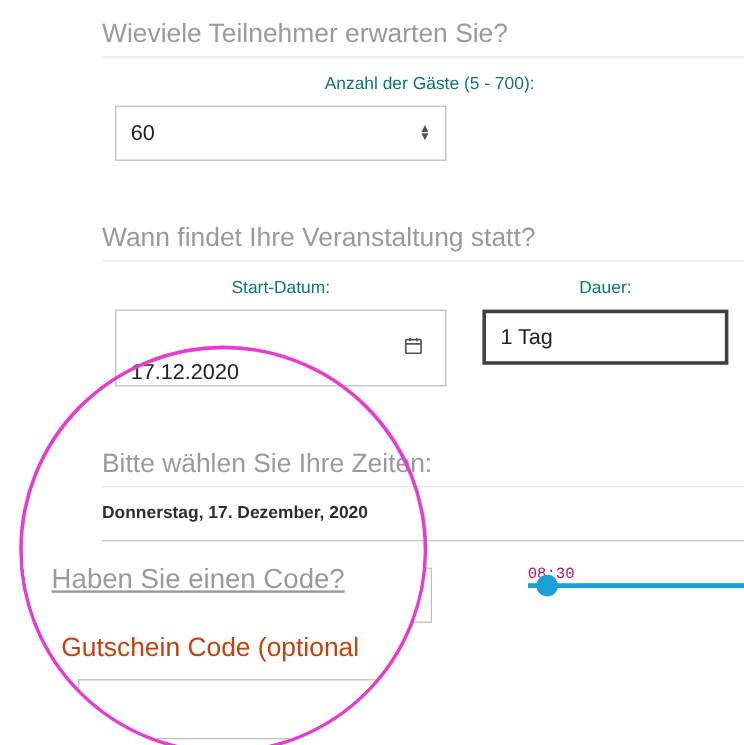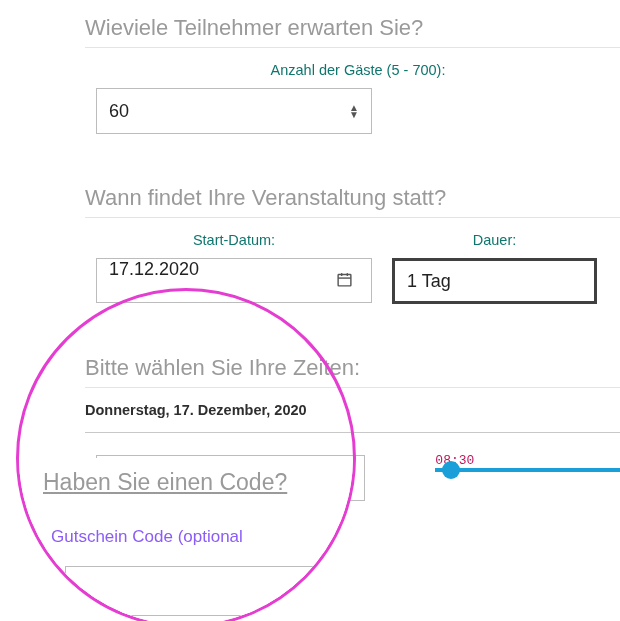--- a/index.html
+++ b/index.html
@@ -25,21 +25,21 @@
     font-weight: 400;
   }
   .hr { border-bottom: 1px solid #e4e4e4; margin: 0 0 14px 0; }
   .field-label {
     color: #0f766e;
     font-size: 14.5px;
     font-weight: 400;
     margin: 0 0 10px 11px;
     text-align: center;
   }
-  .row { display: flex; gap: 20px; }
+  .row { display: flex; gap: 30px; }
   .col { display: flex; flex-direction: column; }
 
   
   .numbox {
     margin-left: 11px;
     width: 276px;
     height: 46px;
     border: 1px solid #bcbcbc;
     display: flex;
     align-items: center;
@@ -58,24 +58,24 @@
     font-size: 10px;
     line-height: 7px;
     color: #555;
     user-select: none;
   }
 
   
   .datebox {
     margin-left: 11px;
     width: 276px;
-    height: 45px;
-    border: 1px solid #bcbcbc;
-    display: flex;
-    align-items: flex-start;
+    height: 64px;
+    border: 1px solid #bcbcbc;
+    display: flex;
+    align-items: flex-end;
     padding: 0 12px;
     font-size: 18px;
     color: #222;
     position: relative;
   }
   .cal-icon {
     position: absolute;
     right: 18px;
     top: 50%;
     transform: translateY(-50%);
@@ -177,22 +177,22 @@
     font-size: 23px;
     color: #9a9a9a;
     font-weight: 400;
     background: #ffffff;
     text-decoration: underline;
   }
   .lens .code-label {
     position: absolute;
     left: 32px;
     top: 236px;
-    font-size: 17px;
-    color: #8b5cf6;
+    font-size: 22px;
+    color: #c2410c;
     font-weight: 500;
     white-space: nowrap;
     background: #fff;
   }
   .lens .code-input {
     position: absolute;
     left: 46px;
     top: 275px;
     width: 250px;
     height: 50px;

